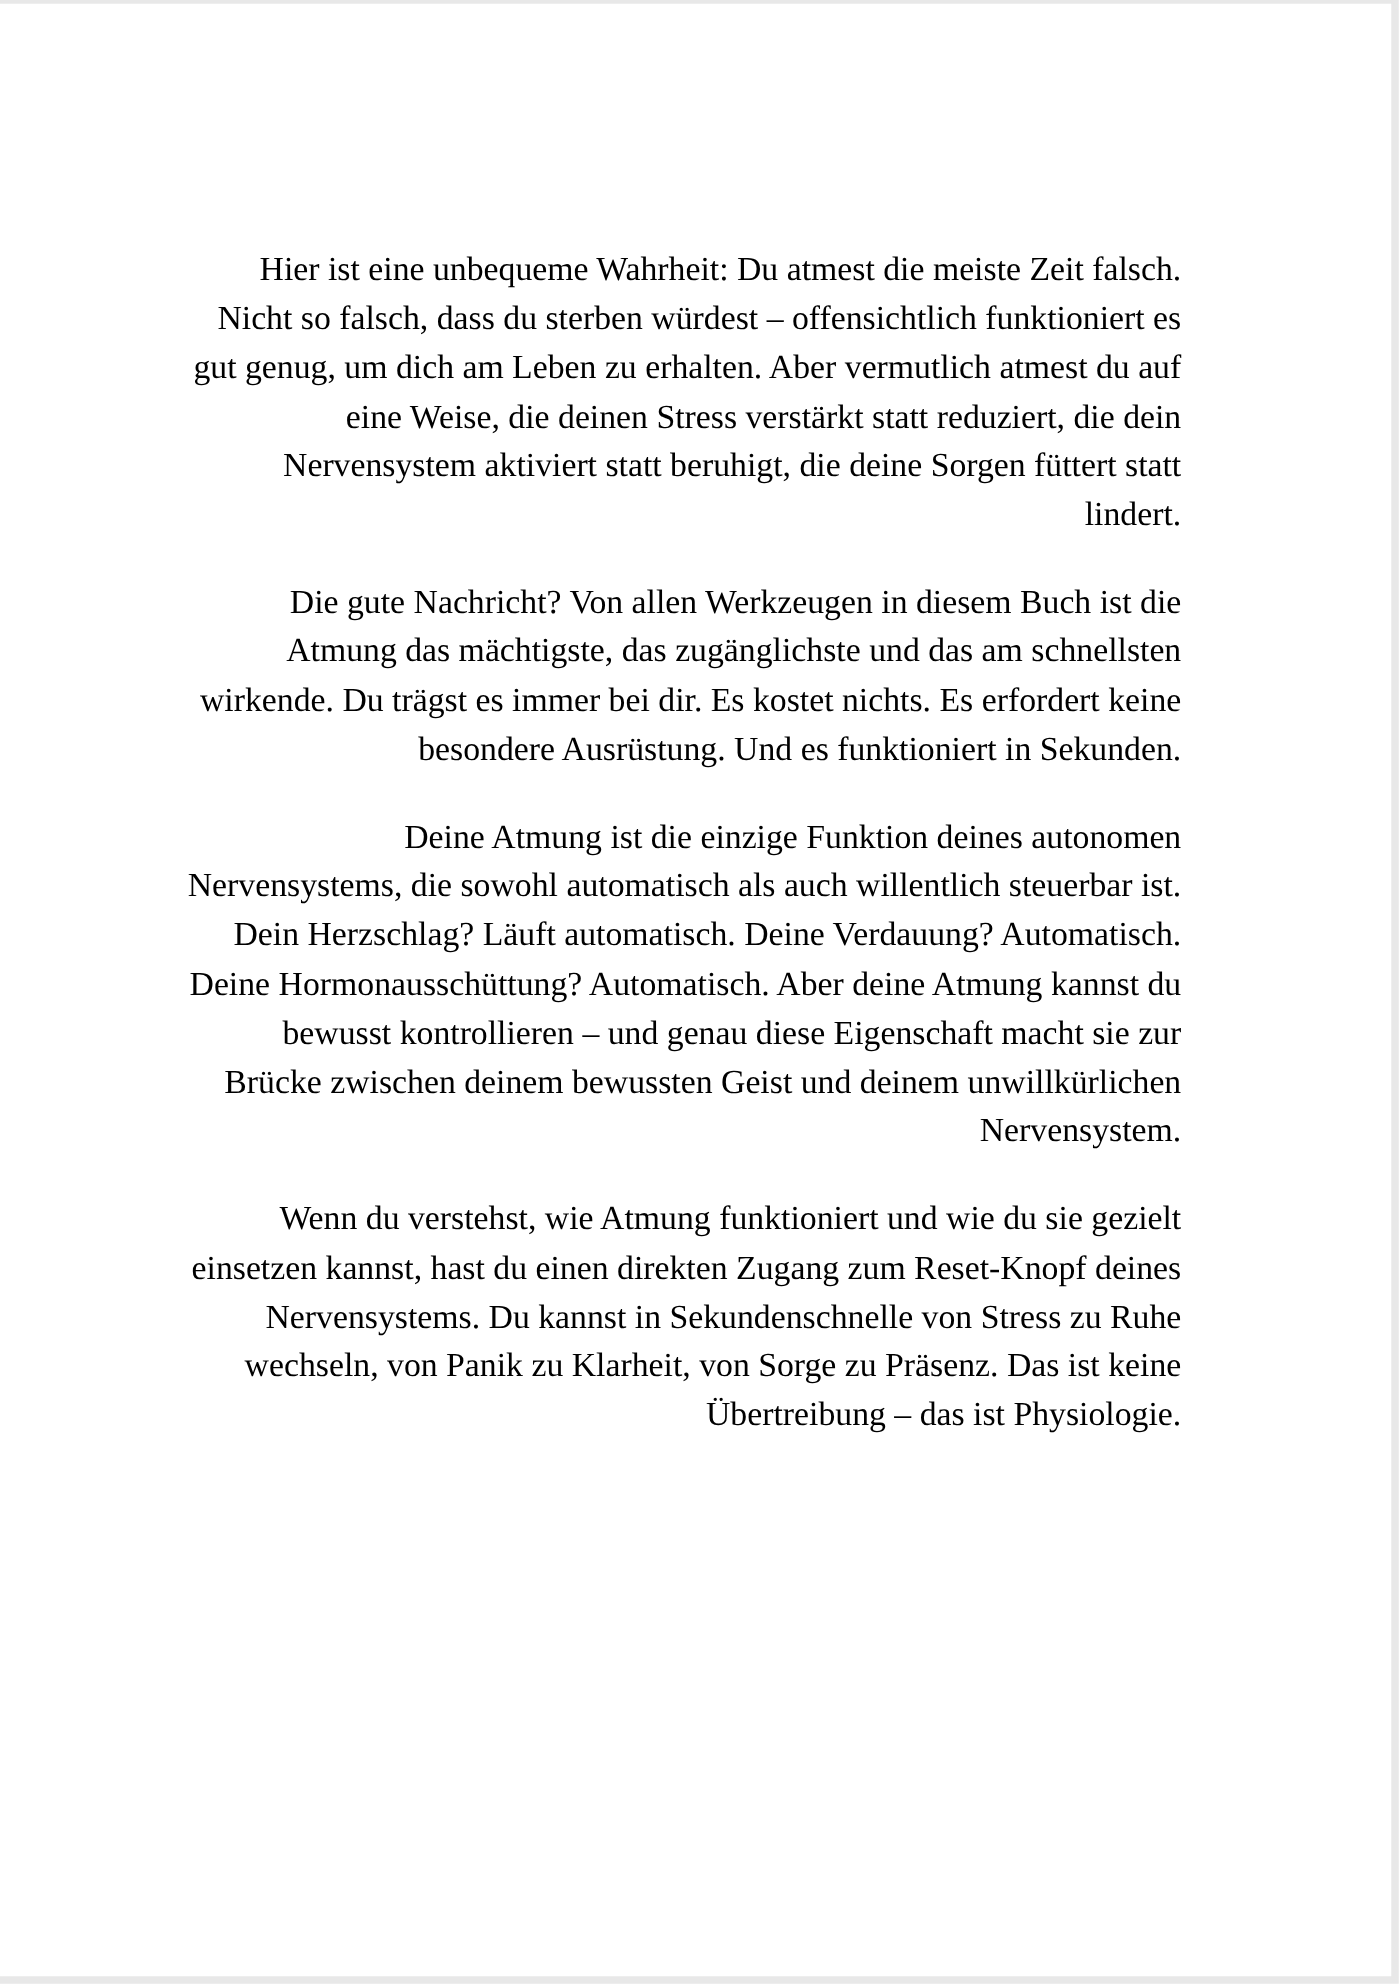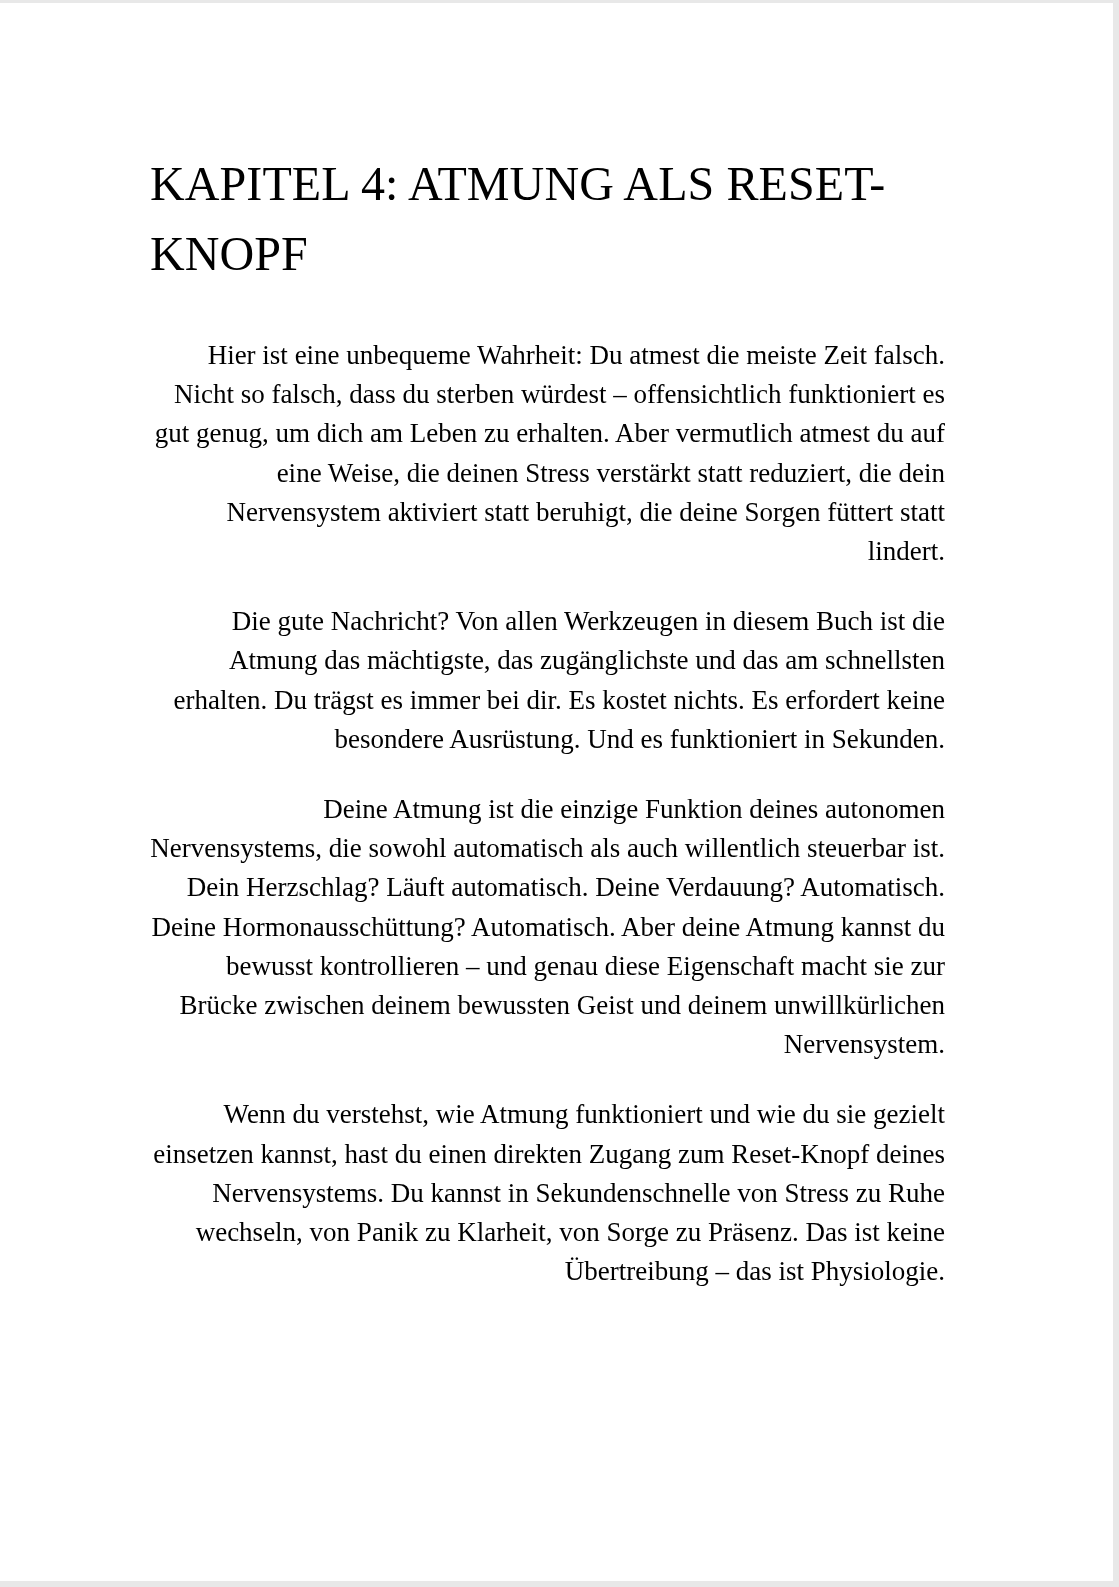--- a/index.html
+++ b/index.html
@@ -58,23 +58,22 @@
   .para:last-child {
     margin-bottom: 0;
   }
 </style>
 </head>
 <body>
 
 <div class="page">
   <div class="content">
 
-    <h1 class="chapter-title">KAPITEL 4: ATMUNG ALS RESET-KNOPF</h1>
 
     <div class="body-copy">
       <p class="para">Hier ist eine unbequeme Wahrheit: Du atmest die meiste Zeit falsch. Nicht so falsch, dass du sterben würdest – offensichtlich funktioniert es gut genug, um dich am Leben zu erhalten. Aber vermutlich atmest du auf eine Weise, die deinen Stress verstärkt statt reduziert, die dein Nervensystem aktiviert statt beruhigt, die deine Sorgen füttert statt lindert.</p>
-      <p class="para">Die gute Nachricht? Von allen Werkzeugen in diesem Buch ist die Atmung das mächtigste, das zugänglichste und das am schnellsten erhalten. Du trägst es immer bei dir. Es kostet nichts. Es erfordert keine besondere Ausrüstung. Und es funktioniert in Sekunden.</p>
+      <p class="para">Die gute Nachricht? Von allen Werkzeugen in diesem Buch ist die Atmung das mächtigste, das zugänglichste und das am schnellsten wirkende. Du trägst es immer bei dir. Es kostet nichts. Es erfordert keine besondere Ausrüstung. Und es funktioniert in Sekunden.</p>
       <p class="para">Deine Atmung ist die einzige Funktion deines autonomen Nervensystems, die sowohl automatisch als auch willentlich steuerbar ist. Dein Herzschlag? Läuft automatisch. Deine Verdauung? Automatisch. Deine Hormonausschüttung? Automatisch. Aber deine Atmung kannst du bewusst kontrollieren – und genau diese Eigenschaft macht sie zur Brücke zwischen deinem bewussten Geist und deinem unwillkürlichen Nervensystem.</p>
       <p class="para">Wenn du verstehst, wie Atmung funktioniert und wie du sie gezielt einsetzen kannst, hast du einen direkten Zugang zum Reset-Knopf deines Nervensystems. Du kannst in Sekundenschnelle von Stress zu Ruhe wechseln, von Panik zu Klarheit, von Sorge zu Präsenz. Das ist keine Übertreibung – das ist Physiologie.</p>
     </div>
 
   </div>
 </div>
 
 </body></html>

